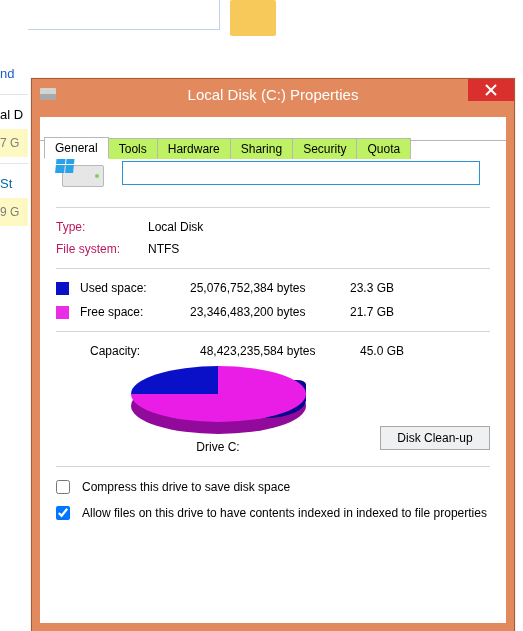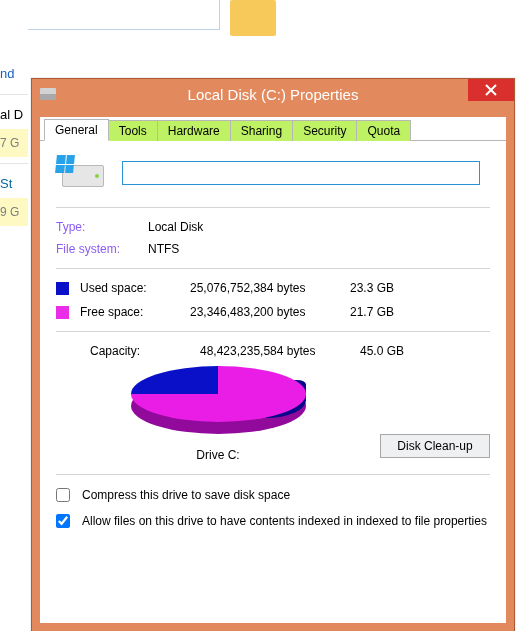--- a/index.html
+++ b/index.html
@@ -80,21 +80,21 @@
     background: #fff;
   }
   .tab {
     padding: 3px 10px 3px 10px;
     font-size: 12px;
     border: 1px solid #b7b7b7;
     border-bottom: none;
     background: #fff;
     margin-right: -1px;
     position: relative;
-    top: 1px;
+    top: 19px;
     color: #000;
     cursor: default;
   }
   .tab.active {
     background: #fff;
     border-bottom: 1px solid #fff;
     z-index: 2;
   }
   .tab:not(.active) { background: #bef264; }
   .tabpage {
@@ -124,42 +124,42 @@
     border: 1px solid #2a93d4;
     padding: 2px 6px;
     font-family: inherit;
     font-size: 12px;
     outline: none;
     margin-top: 6px;
     margin-right: 10px;
   }
   hr.sep { border: none; border-top: 1px solid #d4d4d4; margin: 12px 0; }
   .kv { display: grid; grid-template-columns: 92px 1fr; row-gap: 8px; font-size: 12px; }
-  .kv .k { color: #8b5cf6; }
+  .kv .k { color: #be185d; }
   .space-grid {
     display: grid;
     grid-template-columns: 14px 100px 150px 70px;
     column-gap: 10px;
     row-gap: 10px;
     align-items: center;
     font-size: 12px;
   }
   .swatch { width: 13px; height: 13px; }
   .swatch.used { background: #0a10c8; }
   .swatch.free { background: #ea2de6; }
   .space-grid .val { text-align: left; }
   .space-grid .gb { text-align: left; }
   .cap-grid {
     display: grid;
     grid-template-columns: 24px 100px 150px 70px;
     column-gap: 10px;
     font-size: 12px;
   }
   .pie-row { display: flex; align-items: center; margin-top: 8px; }
-  .pie-wrap { flex: 1; display: flex; flex-direction: column; align-items: center; gap: 12px; }
+  .pie-wrap { flex: 1; display: flex; flex-direction: column; align-items: center; gap: 4px; }
   .pie {
     width: 175px; height: 70px; position: relative;
   }
   .pie .side {
     position: absolute; left: 0; top: 12px; width: 175px; height: 56px;
     border-radius: 50%;
     background: #910a9b;
   }
   .pie .top {
     position: absolute; left: 0; top: 0; width: 175px; height: 56px;

